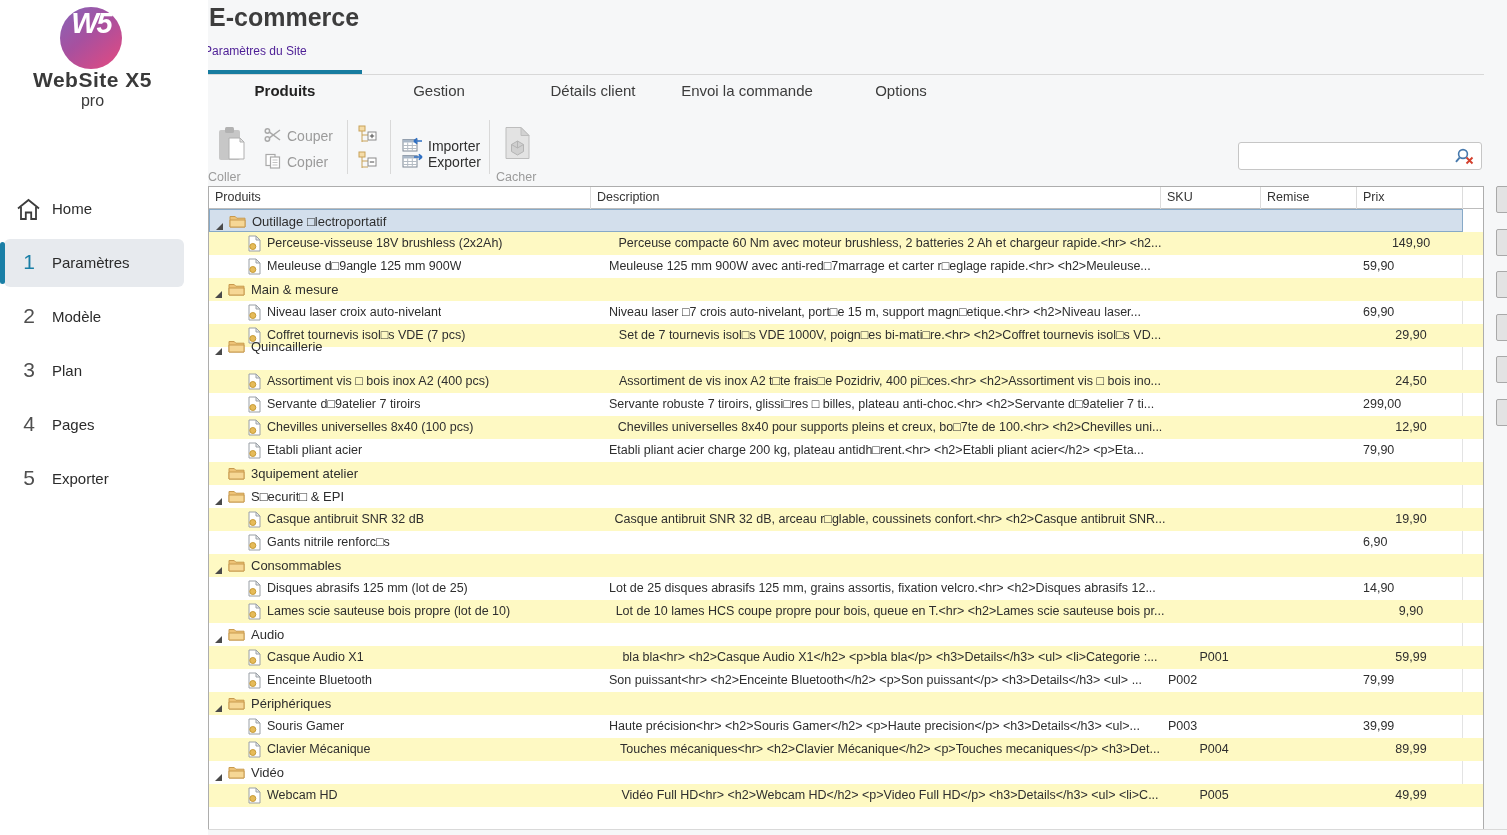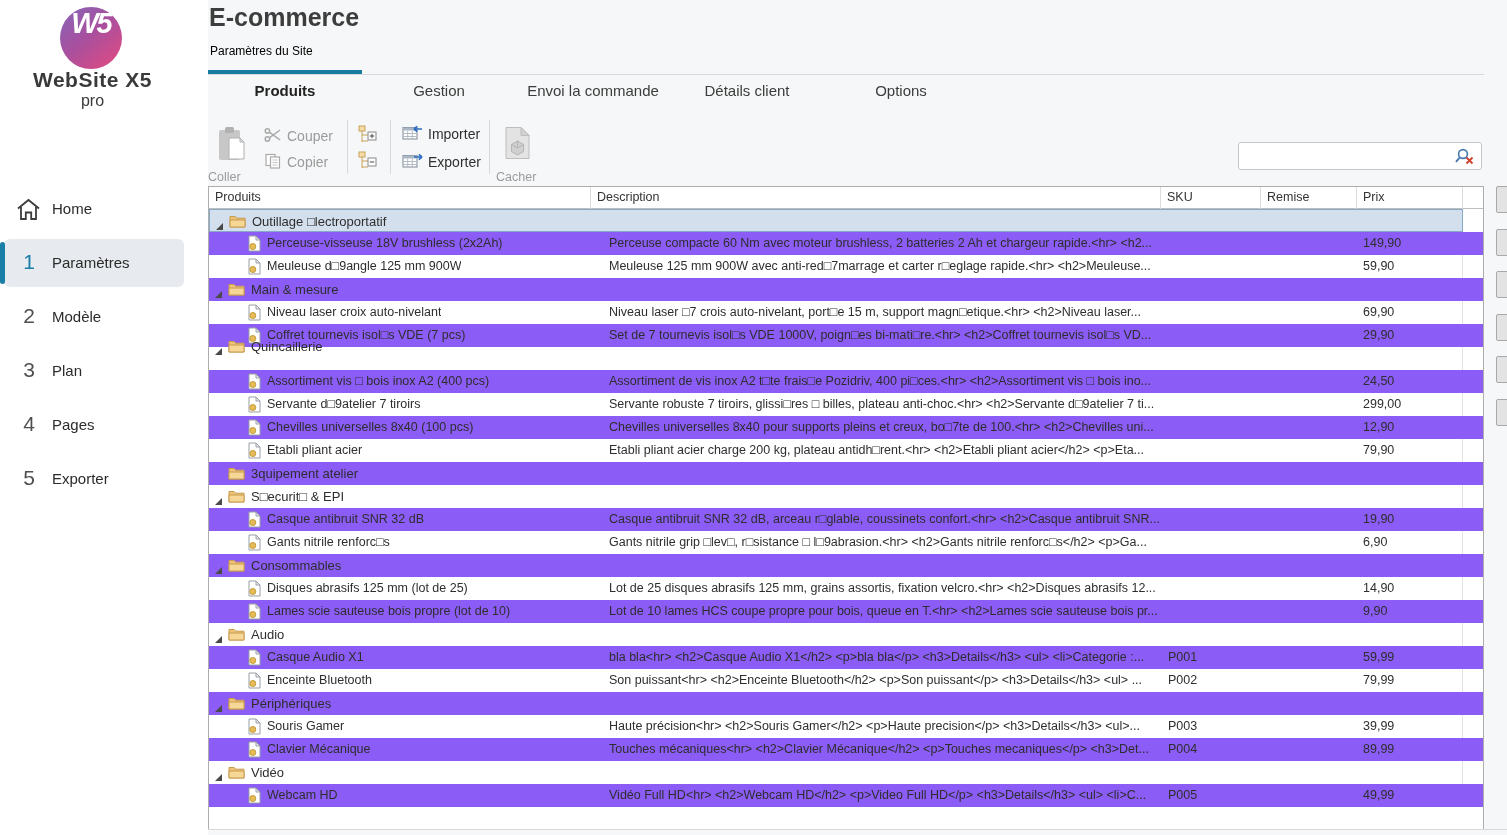--- a/index.html
+++ b/index.html
@@ -20,21 +20,21 @@
   .nav-item.active .nav-hl { display:block; }
   .nav-bar { position:absolute; left:0; top:4px; width:5px; height:42px; background:#1a7fa6; border-radius:3px; display:none; }
   .nav-item.active .nav-bar { display:block; }
   .nav-num { position:absolute; left:16px; top:12px; width:26px; text-align:center; font-size:21px; color:#4f4f4f; }
   .nav-item.active .nav-num { color:#1a7fa6; }
   .nav-icon { position:absolute; left:15px; top:13px; }
   .nav-label { position:absolute; left:52px; top:16px; font-size:15px; color:#2b2b2b; }
 
   
   .page-title { position:absolute; left:209px; top:3px; font-size:25px; font-weight:bold; color:#3d3d3d; }
-  .page-subtitle { position:absolute; left:210px; top:44px; font-size:12px; color:#000000; }
+  .page-subtitle { position:absolute; left:204px; top:44px; font-size:12px; color:#4c1d95; }
 
   
   .tabline { position:absolute; left:208px; top:74px; width:1276px; height:1px; background:#d8d8d8; }
   .tabstrip { position:absolute; left:208px; top:70px; width:770px; height:40px; display:flex; }
   .tab { width:154px; text-align:center; font-size:15px; color:#3c3c3c; padding-top:12px; position:relative; cursor:pointer; }
   .tab.active { font-weight:bold; color:#222; }
   .tab.active::before { content:""; position:absolute; left:0; top:0; width:100%; height:4px; background:#177ca0; }
 
   
   .toolbar { position:absolute; left:208px; top:114px; width:1000px; height:66px; }
@@ -51,21 +51,21 @@
   .searchbox input { position:absolute; left:6px; top:1px; width:206px; height:24px; border:none; outline:none; font-size:12.5px; font-family:inherit; background:transparent; }
   .search-icon { position:absolute; right:5px; top:4px; }
 
   
   .table { position:absolute; left:208px; top:186px; width:1276px; height:644px; background:#fff; border:1px solid #adadad; }
   .thead { position:absolute; left:0; top:0; width:1274px; height:22px; background:#fff; border-bottom:1px solid #bdbdbd; display:flex; }
   .th { height:22px; line-height:21px; font-size:12.5px; color:#333; padding-left:6px; border-right:1px solid #dcdcdc; overflow:hidden; white-space:nowrap; }
   .tbody-line { position:absolute; left:1253px; top:22px; width:1px; height:598px; background:#e3e3e3; }
 
   .row { position:absolute; left:0; width:1274px; height:23px; background:transparent; }
-  .row.alt { background:#8b5cf6; }
+  .row.alt { background:#fef9c3;text-align:center; }
   .row.selected { background:#d3dfec; border:1px solid #87a9c7; width:1254px; }
   .tri { position:absolute; left:5px; top:7px; width:9px; height:9px; }
   .tri svg polygon { fill:#4a4a4a; }
   .folder { position:absolute; left:19px; top:4px; }
   .cat-label { position:absolute; left:42px; top:0; height:23px; line-height:23px; font-size:13px; white-space:nowrap; }
   .page-ic { position:absolute; left:39px; top:3px; }
   .prod-label { position:absolute; left:58px; top:0; height:23px; line-height:23px; font-size:12.5px; white-space:nowrap; max-width:320px; overflow:hidden; }
   .cell { position:absolute; top:0; height:23px; line-height:23px; font-size:12.5px; white-space:nowrap; overflow:hidden; }
   .cell.desc { left:400px; width:562px; }
   .cell.sku { left:959px; width:92px; }
@@ -125,22 +125,22 @@
   </div>
 </aside>
 
 <div class="page-title">E-commerce</div>
 <div class="page-subtitle">Paramètres du Site</div>
 
 <div class="tabline"></div>
 <div class="tabstrip">
   <div class="tab active">Produits</div>
   <div class="tab">Gestion</div>
+  <div class="tab">Détails client</div>
   <div class="tab">Envoi la commande</div>
-  <div class="tab">Détails client</div>
   <div class="tab">Options</div>
 </div>
 
 <div class="toolbar">
 
   <div class="tb-big" style="left:8px;">
     <span>
       <svg width="30" height="38" viewBox="0 0 30 38">
         <rect x="3" y="4" width="21" height="30" rx="2" fill="#c7c7c7"></rect>
         <rect x="9" y="1" width="9" height="6" rx="1.5" fill="#b2b2b2"></rect>
@@ -188,21 +188,21 @@
     <svg width="22" height="24" viewBox="0 0 22 24">
       <rect x="3" y="3" width="6" height="5" fill="#f5dca8" stroke="#c8a259"></rect>
       <path d="M6 8 V19 M6 12 H12 M6 18 H12" stroke="#c8a259" fill="none"></path>
       <rect x="12" y="9" width="8" height="8" fill="#fff" stroke="#8a8a8a"></rect>
       <path d="M13.8 13 H18.2" stroke="#4a4a4a"></path>
     </svg>
   </div>
 
   <div class="tb-sep" style="left:182px;"></div>
 
-  <div class="tb-small" style="left:194px; top:8px;">
+  <div class="tb-small" style="left:194px; top:20px;">
     <span>
       <svg width="21" height="16" viewBox="0 0 21 16">
         <rect x="1" y="2.5" width="14" height="11.5" fill="#fff" stroke="#7d8794"></rect>
         <rect x="1" y="2.5" width="14" height="3" fill="#a9b7c7"></rect>
         <path d="M1 8.5 H15 M1 11.5 H15 M5.7 5.5 V14 M10.3 5.5 V14" stroke="#b4bcc4" fill="none"></path>
         <path d="M20 4 H12 M12 4 l3.2 -2.6 M12 4 l3.2 2.6" stroke="#2e6fc2" stroke-width="1.7" fill="none"></path>
       </svg>
     </span>
     <span class="enabled-lbl">Importer</span>
   </div>
@@ -450,21 +450,20 @@
   </div>
       <div class="row prod" style="top: 344px;">
     <span class="page-ic">
       <svg width="13" height="17" viewBox="0 0 13 17">
         <path d="M1 1 L8 1 L12 5 L12 16 L1 16 Z" fill="#ffffff" stroke="#9aa0a6"></path>
         <path d="M8 1 L8 5 L12 5 Z" fill="#e8eaed" stroke="#9aa0a6"></path>
         <circle cx="4.8" cy="11.5" r="3" fill="#e6bb59" stroke="#c69a36"></circle>
       </svg>
     </span>
     <span class="prod-label">Gants nitrile renforc□s</span>
-    <span class="cell desc">Gants nitrile grip □lev□, r□sistance □ l□9abrasion.&lt;hr&gt; &lt;h2&gt;Gants nitrile renforc□s&lt;/h2&gt; &lt;p&gt;Ga...</span>
     <span class="cell sku"></span>
     <span class="cell remise"></span>
     <span class="cell prix">6,90</span>
   </div>
       <div class="row cat alt" style="top: 367px;">
     <span class="tri">
       <svg width="9" height="9" viewBox="0 0 9 9">
             <polygon points="8,1 8,8 1,8"></polygon>
           </svg>
     </span>

